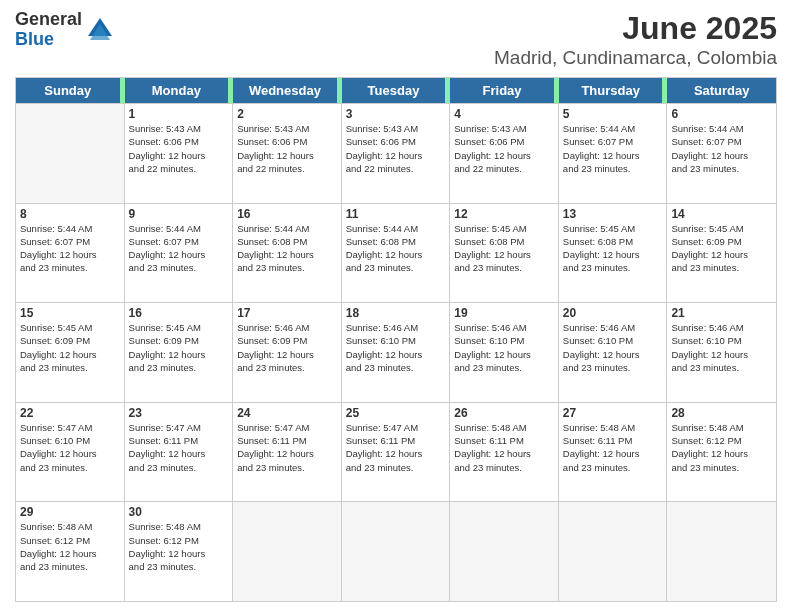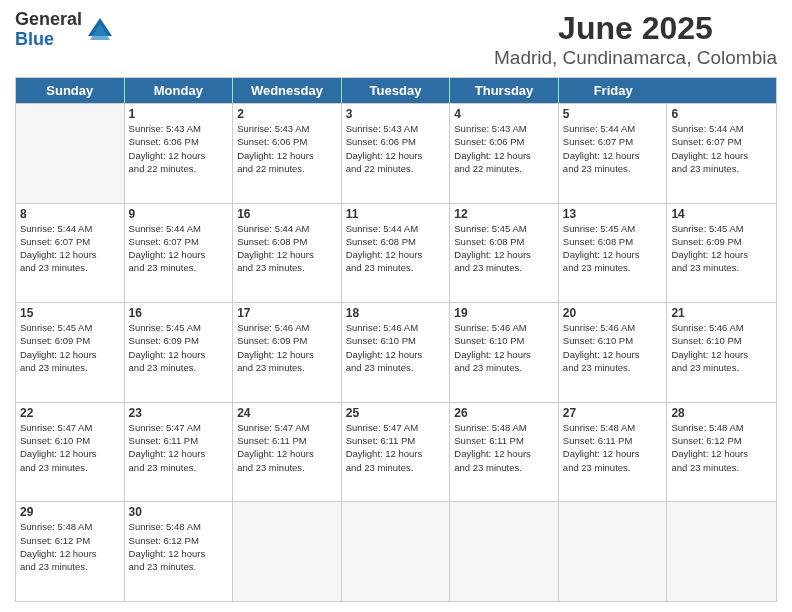--- a/index.html
+++ b/index.html
@@ -41,21 +41,21 @@
       font-size: 18px;
       font-weight: bold;
       color: #1a6aab;
     }
     .logo-icon {
       width: 28px;
       height: 28px;
       margin-left: 4px;
     }
     .title-section {
-      text-align: center;
+      text-align: right;
       margin-left: 12px;
     }
     .month-title {
       font-size: 32px;
       font-weight: bold;
       color: #333;
     }
     .location {
       font-size: 19px;
       color: #555;
@@ -70,21 +70,21 @@
       display: grid;
       grid-template-columns: repeat(7, 1fr);
       background: #2e6da4;
     }
     .cal-header-cell {
       color: #fff;
       text-align: center;
       padding: 5px 2px;
       font-size: 13px;
       font-weight: bold;
-      border-right: 1px solid #86efac;
+      border-right: 5px solid #86efac;
     }
     .cal-header-cell:last-child { border-right: none; }
     .cal-body {
       flex: 1;
       display: flex;
       flex-direction: column;
     }
     .cal-row {
       display: grid;
       grid-template-columns: repeat(7, 1fr);
@@ -134,22 +134,23 @@
       <div class="location">Madrid, Cundinamarca, Colombia</div>
     </div>
   </div>
 
   <div class="calendar">
     <div class="cal-header">
     <div class="cal-header-cell">Sunday</div>
         <div class="cal-header-cell">Monday</div>
         <div class="cal-header-cell">Wednesday</div>
         <div class="cal-header-cell">Tuesday</div>
+        <div class="cal-header-cell">Friday</div>
         <div class="cal-header-cell">Thursday</div>
-        <div class="cal-header-cell">Friday</div>
+        <div class="cal-header-cell">Saturday</div>
       </div>
     <div class="cal-body">
     <div class="cal-row">
           <div class="cal-cell empty"></div>
           <div class="cal-cell">
             <span class="day-num">1</span>
             <span class="cell-line">Sunrise: 5:43 AM</span>
             <span class="cell-line">Sunset: 6:06 PM</span>
             <span class="cell-line">Daylight: 12 hours</span>
             <span class="cell-line">and 22 minutes.</span>

